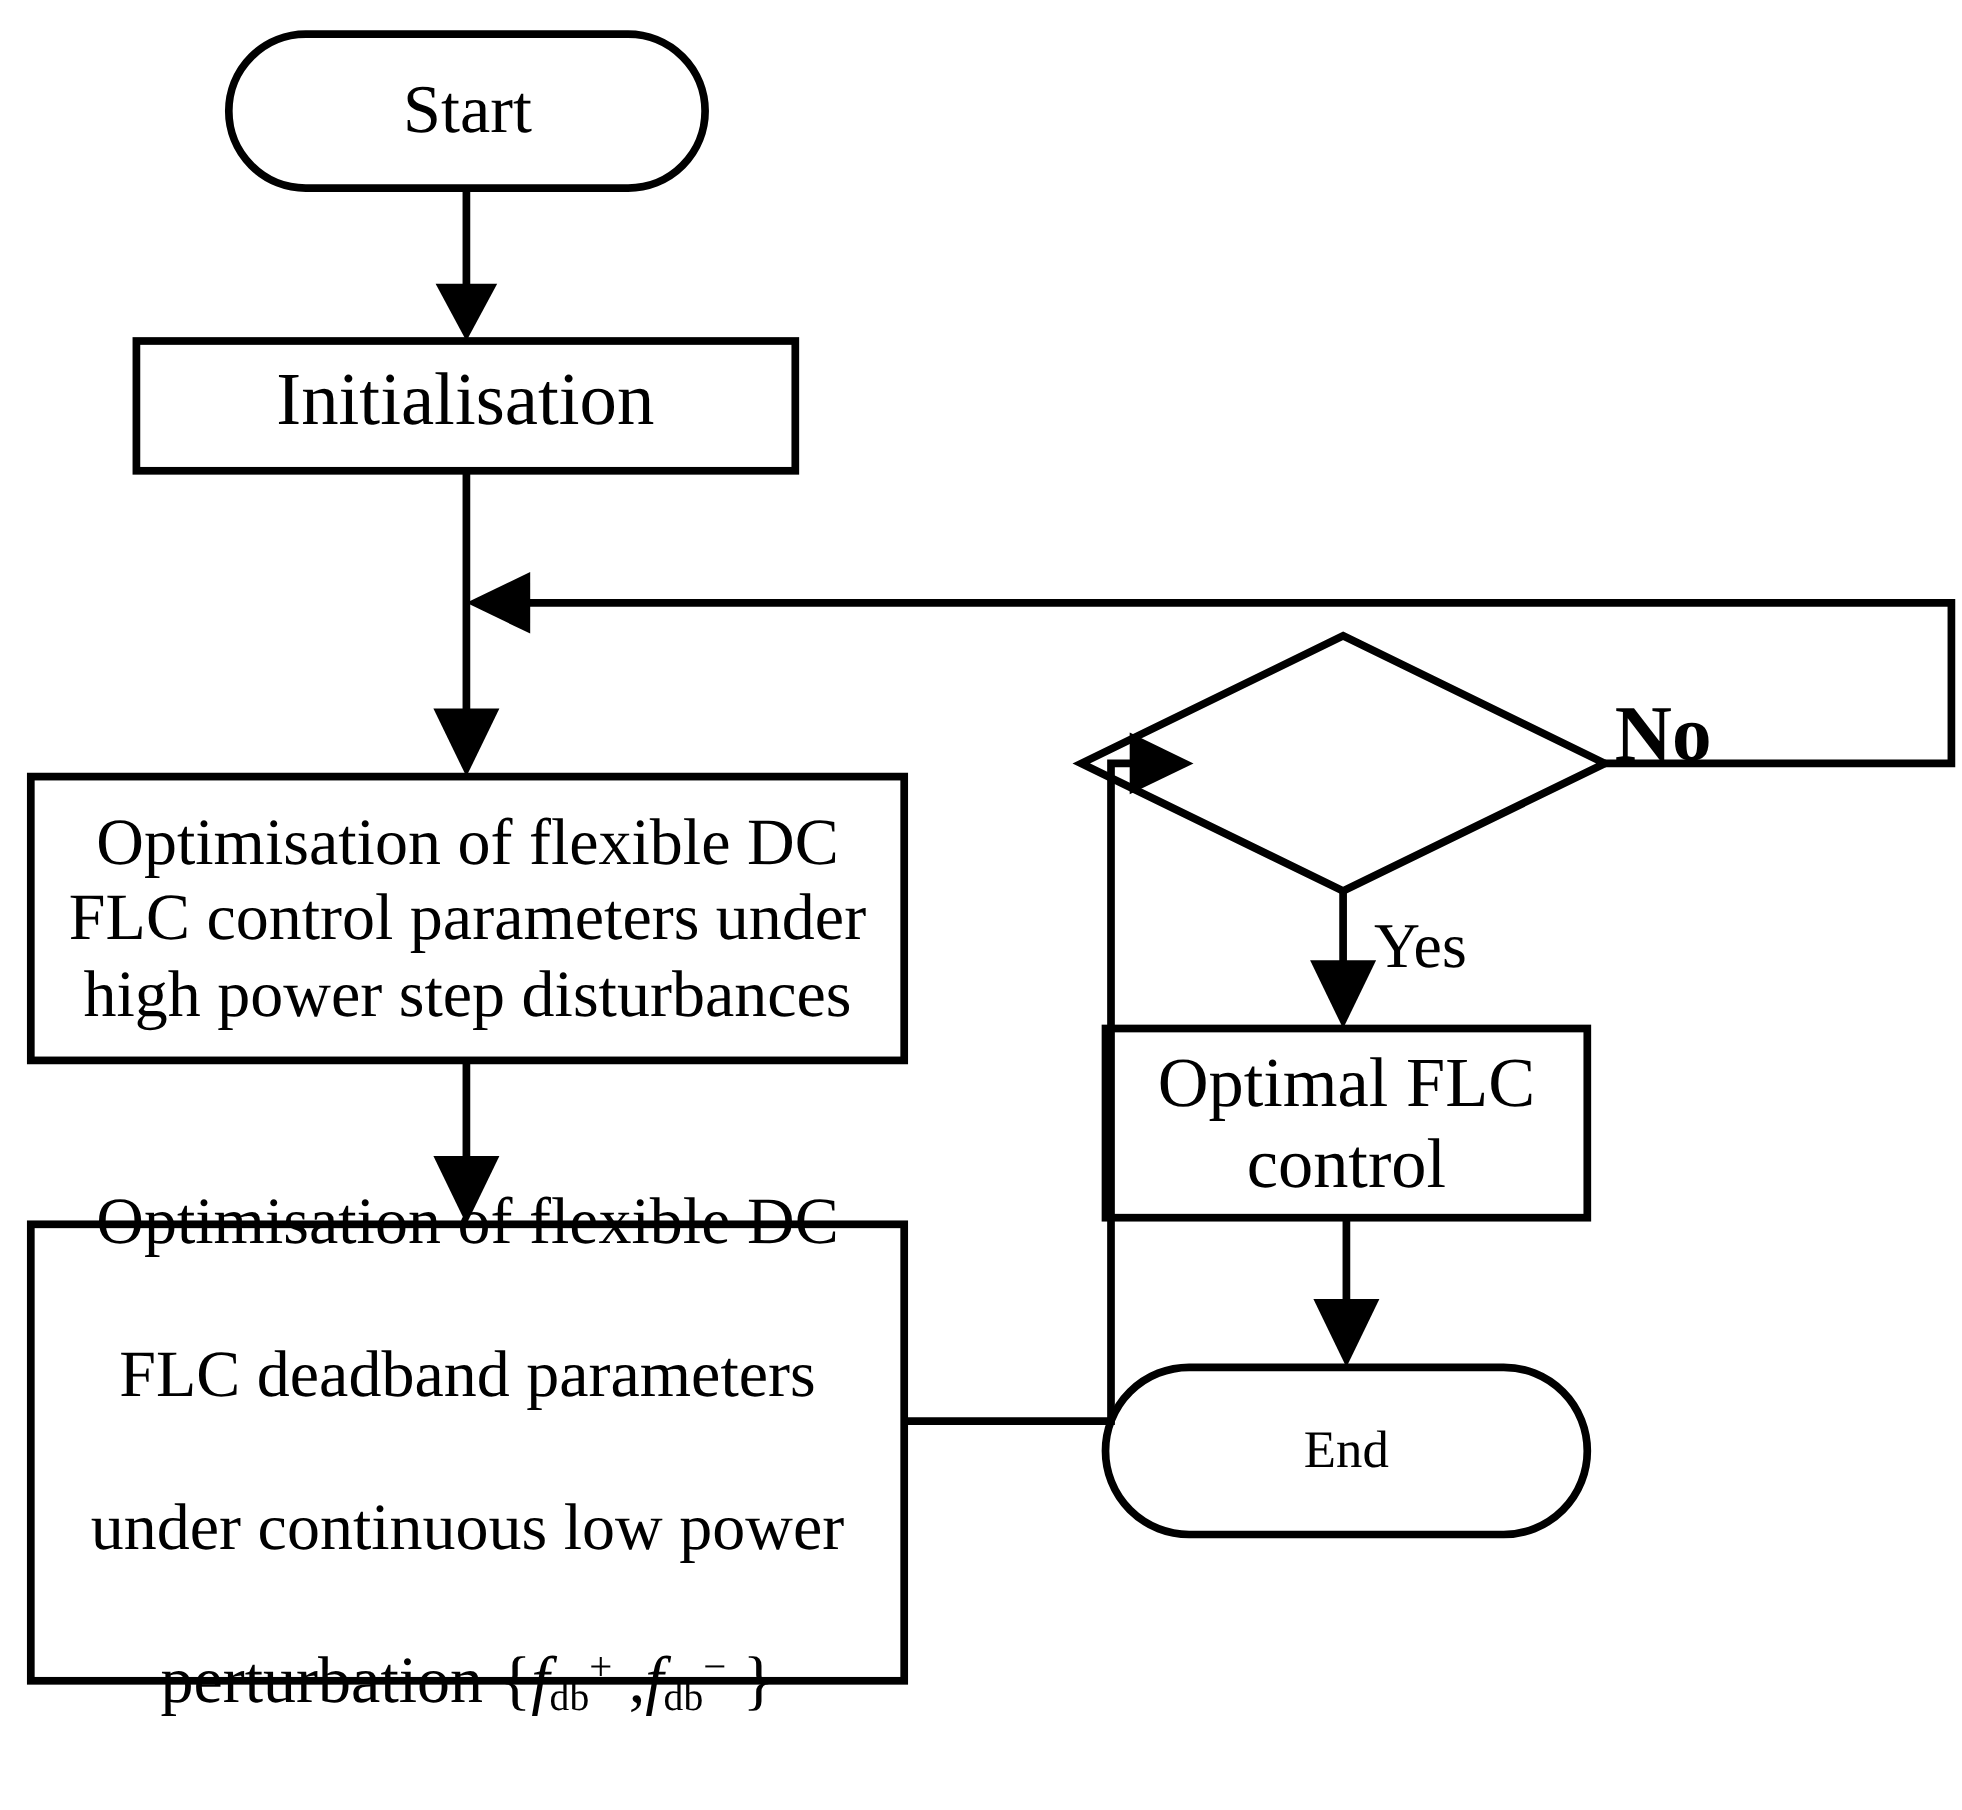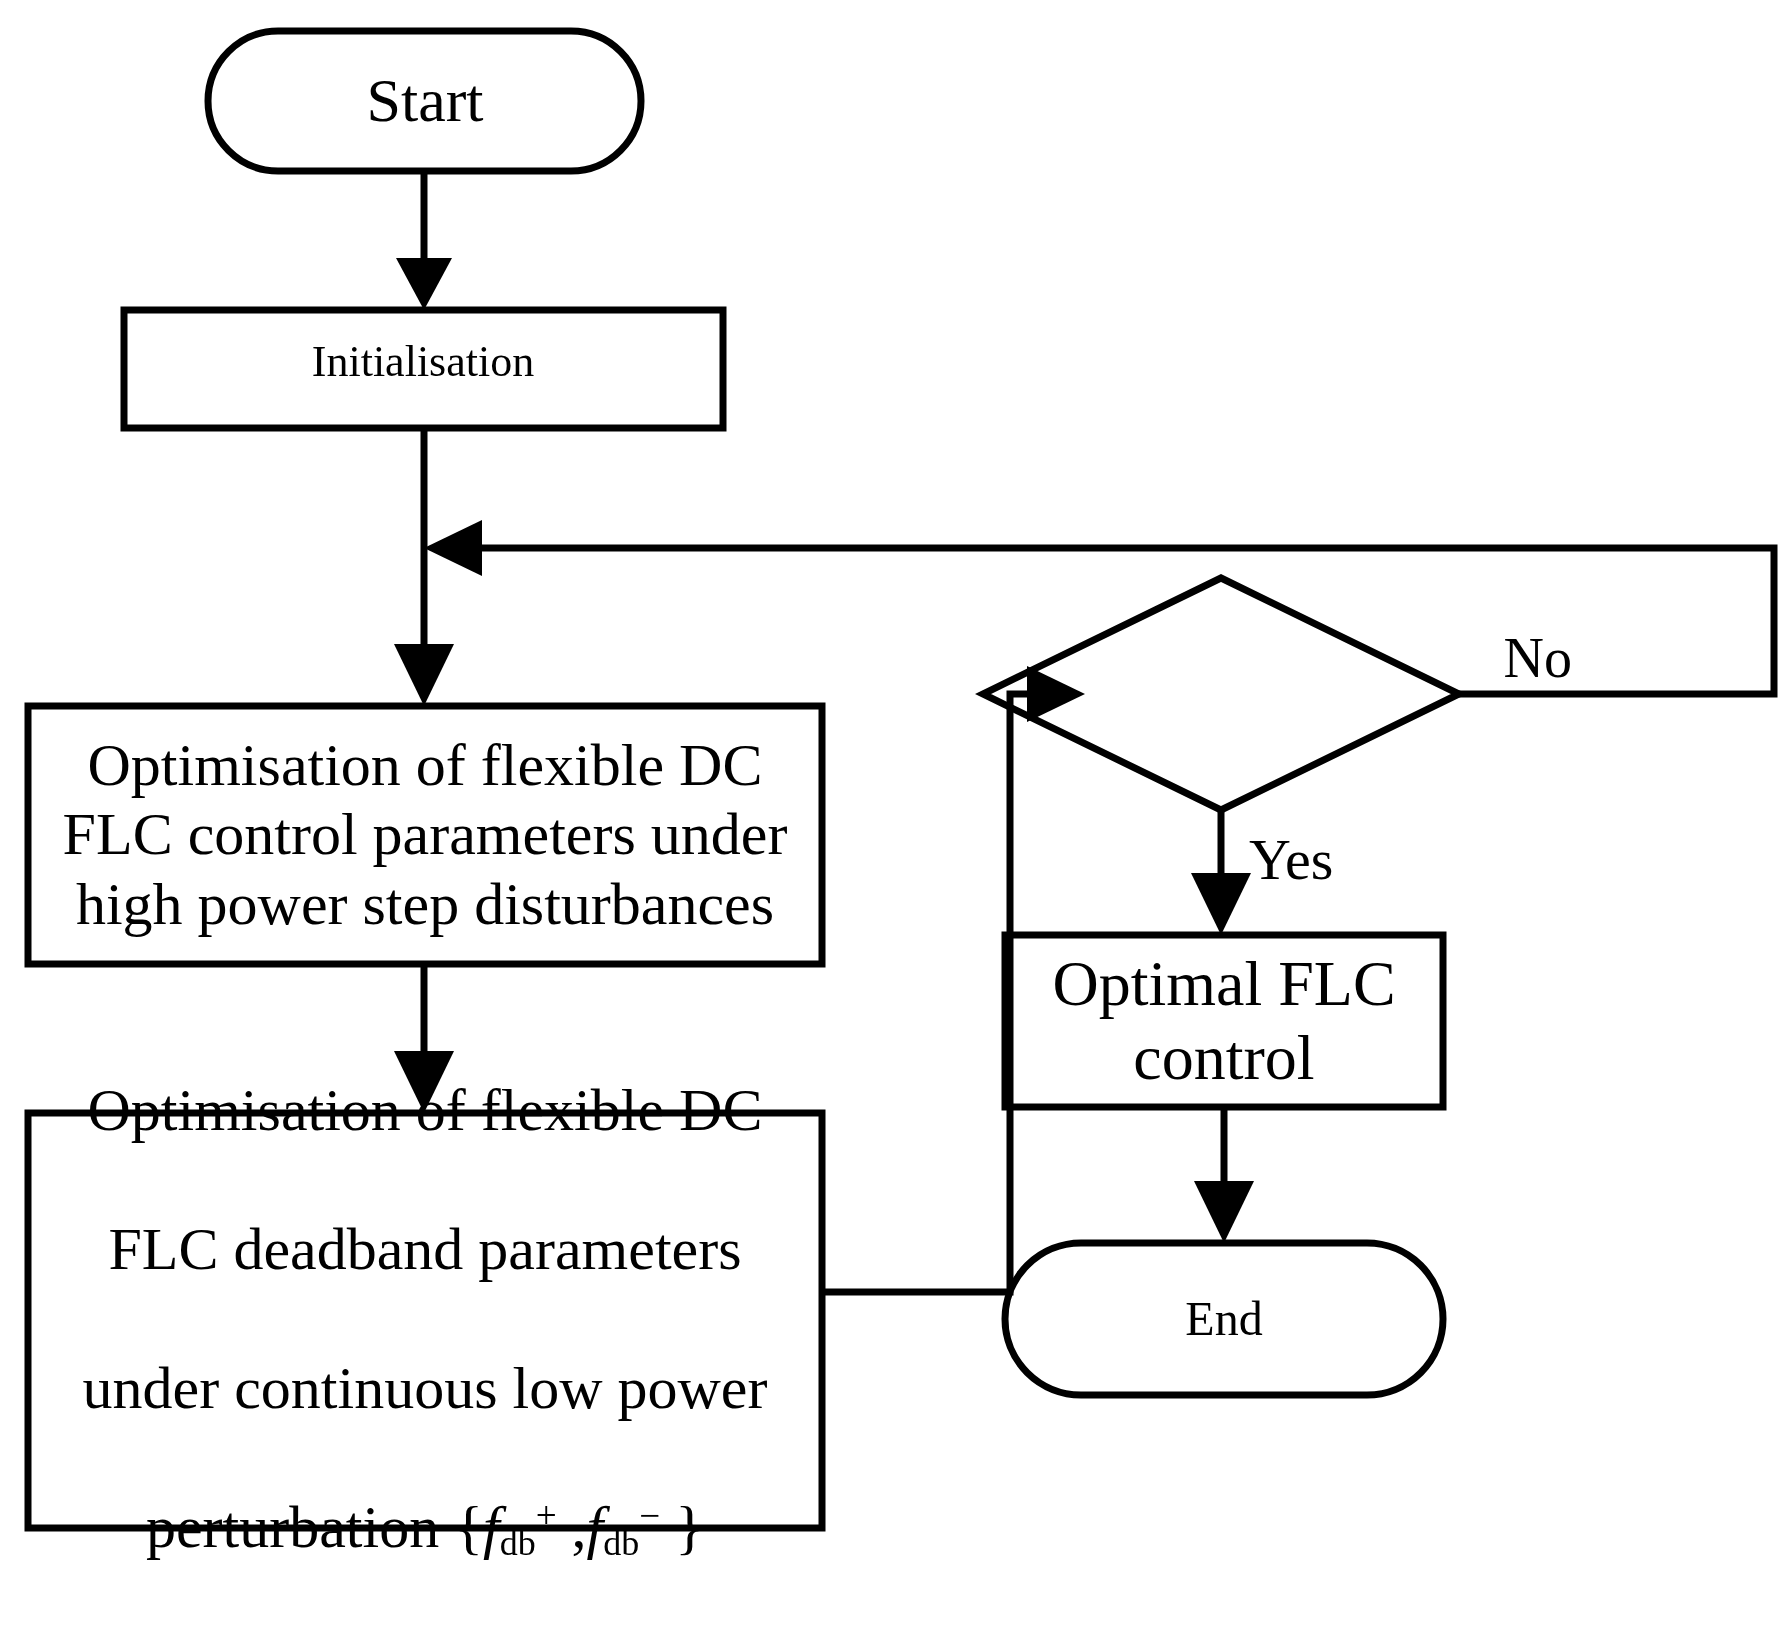--- a/index.html
+++ b/index.html
@@ -48,27 +48,27 @@
     line-height: 1.16;
     white-space: pre-line;
     user-select: none;
   }
   .lbl-center {
     display: flex;
     align-items: center;
     justify-content: center;
   }
   #lbl-start   { left: 205px; top: 28px;   width: 440px; height: 146px; font-size: 62px; }
-  #lbl-init    { left: 122px; top: 308px;  width: 602px; height: 108px; font-size: 44px; }
+  #lbl-init    { left: 122px; top: 308px;  width: 602px; height: 108px; font-size: 68px; }
   #lbl-opt1    { left: 28px;  top: 706px;  width: 794px; height: 258px; font-size: 60px; }
   #lbl-opt2    { left: 28px;  top: 1113px; width: 794px; height: 415px; font-size: 60px; }
   #lbl-dec     { left: 1042px;top: 634px;  width: 368px; height: 150px; font-size: 58px; }
   #lbl-optimal { left: 1005px;top: 935px;  width: 438px; height: 172px; font-size: 64px; }
   #lbl-end     { left: 1005px;top: 1243px; width: 438px; height: 152px; font-size: 48px; }
-  #lbl-no      { left: 1452px;top: 626px;  width: 120px; height: 70px;  font-size: 56px; text-align: right;}
+  #lbl-no      { left: 1452px;top: 626px;  width: 120px; height: 70px;  font-size: 72px; text-align: center; font-weight: bold;}
   #lbl-yes     { left: 1249px;top: 826px;  width: 150px; height: 70px;  font-size: 58px; text-align: left;}
 
   
   .formula { white-space: nowrap; }
   .fit { font-style: italic; }
   .sub { font-size: 0.60em; vertical-align: -0.22em; font-style: normal; }
   .sup { font-size: 0.62em; vertical-align: 0.52em; font-style: normal; }
   .opt2-lines { display: block; }
 </style>
 </head>

